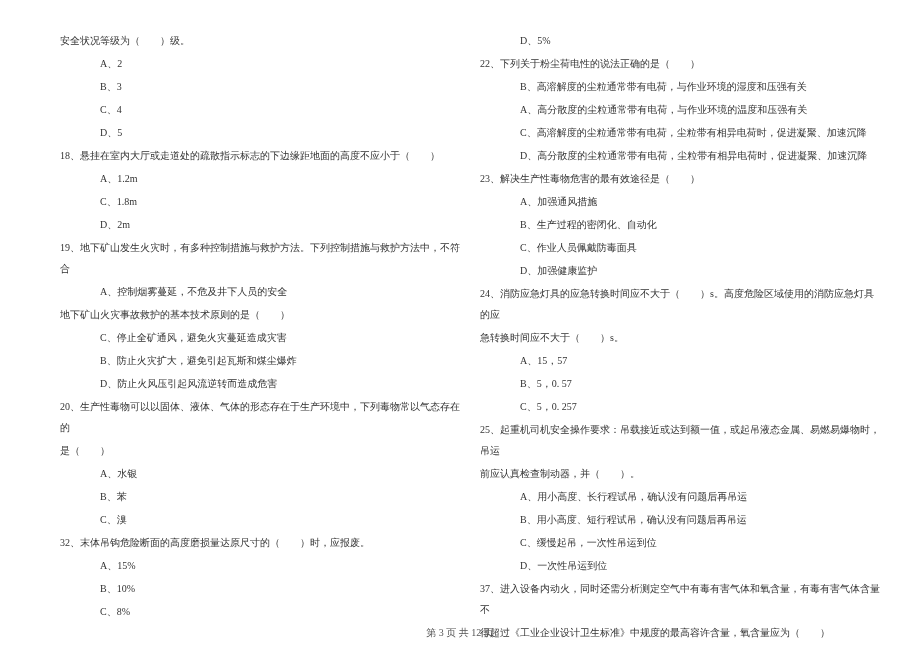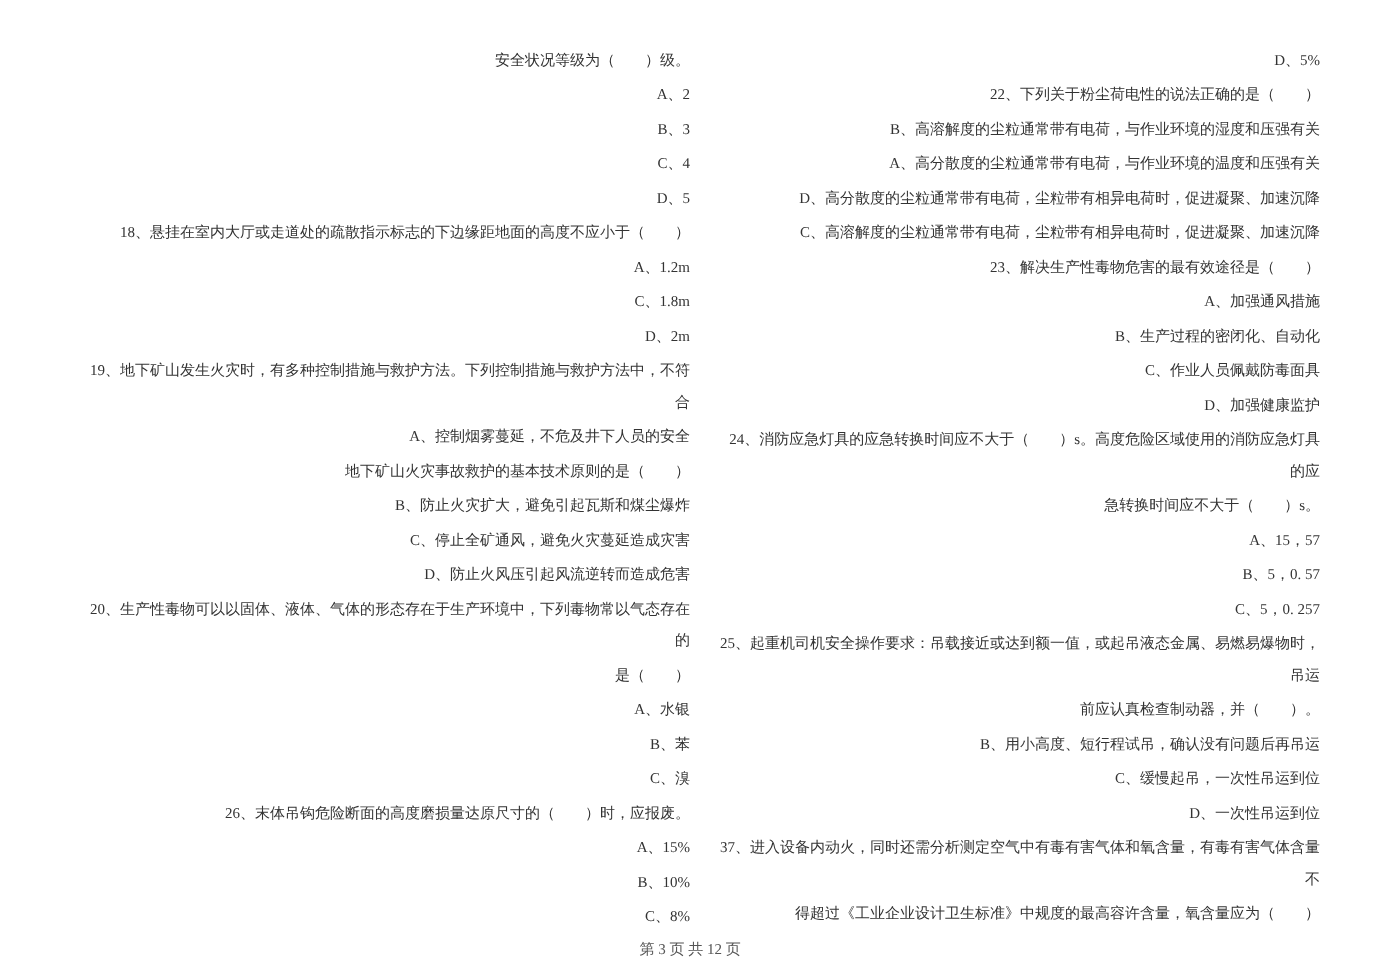--- a/index.html
+++ b/index.html
@@ -1,19 +1,18 @@
 <!DOCTYPE html>
 <html><head>
   <meta charset="utf-8">
   <style>
     * {
       margin: 0;
       padding: 0;
       box-sizing: border-box;
-      text-align: right;
     }
     body {
       width: 920px;
       height: 650px;
       background: #ffffff;
       font-family: "SimSun", "宋体", serif;
       font-size: 10px;
       color: #333333;
       position: relative;
       overflow: hidden;
@@ -55,59 +54,60 @@
     <div class="question-line option">D、5</div>
 
     <div class="question-line">18、悬挂在室内大厅或走道处的疏散指示标志的下边缘距地面的高度不应小于（　　）</div>
     <div class="question-line option">A、1.2m</div>
     <div class="question-line option">C、1.8m</div>
     <div class="question-line option">D、2m</div>
 
     <div class="question-line">19、地下矿山发生火灾时，有多种控制措施与救护方法。下列控制措施与救护方法中，不符合</div>
     <div class="question-line option">A、控制烟雾蔓延，不危及井下人员的安全</div>
     <div class="question-line">地下矿山火灾事故救护的基本技术原则的是（　　）</div>
+    <div class="question-line option">C、停止全矿通风，避免火灾蔓延造成灾害</div>
     <div class="question-line option">B、防止火灾扩大，避免引起瓦斯和煤尘爆炸</div>
-    <div class="question-line option">C、停止全矿通风，避免火灾蔓延造成灾害</div>
     <div class="question-line option">D、防止火风压引起风流逆转而造成危害</div>
 
     <div class="question-line">20、生产性毒物可以以固体、液体、气体的形态存在于生产环境中，下列毒物常以气态存在的</div>
     <div class="question-line">是（　　）</div>
     <div class="question-line option">A、水银</div>
     <div class="question-line option">B、苯</div>
     <div class="question-line option">C、溴</div>
 
-    <div class="question-line">26、末体吊钩危险断面的高度磨损量达原尺寸的（　　）时，应报废。</div>
+    <div class="question-line">32、末体吊钩危险断面的高度磨损量达原尺寸的（　　）时，应报废。</div>
     <div class="question-line option">A、15%</div>
     <div class="question-line option">B、10%</div>
     <div class="question-line option">C、8%</div>
   </div>
 
   <div class="column">
     <div class="question-line option">D、5%</div>
 
     <div class="question-line">22、下列关于粉尘荷电性的说法正确的是（　　）</div>
     <div class="question-line option">B、高溶解度的尘粒通常带有电荷，与作业环境的湿度和压强有关</div>
     <div class="question-line option">A、高分散度的尘粒通常带有电荷，与作业环境的温度和压强有关</div>
+    <div class="question-line option">C、高溶解度的尘粒通常带有电荷，尘粒带有相异电荷时，促进凝聚、加速沉降</div>
     <div class="question-line option">D、高分散度的尘粒通常带有电荷，尘粒带有相异电荷时，促进凝聚、加速沉降</div>
-    <div class="question-line option">C、高溶解度的尘粒通常带有电荷，尘粒带有相异电荷时，促进凝聚、加速沉降</div>
 
     <div class="question-line">23、解决生产性毒物危害的最有效途径是（　　）</div>
     <div class="question-line option">A、加强通风措施</div>
     <div class="question-line option">B、生产过程的密闭化、自动化</div>
     <div class="question-line option">C、作业人员佩戴防毒面具</div>
     <div class="question-line option">D、加强健康监护</div>
 
     <div class="question-line">24、消防应急灯具的应急转换时间应不大于（　　）s。高度危险区域使用的消防应急灯具的应</div>
     <div class="question-line">急转换时间应不大于（　　）s。</div>
     <div class="question-line option">A、15，57</div>
     <div class="question-line option">B、5，0. 57</div>
     <div class="question-line option">C、5，0. 257</div>
 
     <div class="question-line">25、起重机司机安全操作要求：吊载接近或达到额一值，或起吊液态金属、易燃易爆物时，吊运</div>
     <div class="question-line">前应认真检查制动器，并（　　）。</div>
+    <div class="question-line option">A、用小高度、长行程试吊，确认没有问题后再吊运</div>
     <div class="question-line option">B、用小高度、短行程试吊，确认没有问题后再吊运</div>
     <div class="question-line option">C、缓慢起吊，一次性吊运到位</div>
     <div class="question-line option">D、一次性吊运到位</div>
 
     <div class="question-line">37、进入设备内动火，同时还需分析测定空气中有毒有害气体和氧含量，有毒有害气体含量不</div>
     <div class="question-line">得超过《工业企业设计卫生标准》中规度的最高容许含量，氧含量应为（　　）</div>
 
   </div>
 </div>
 

